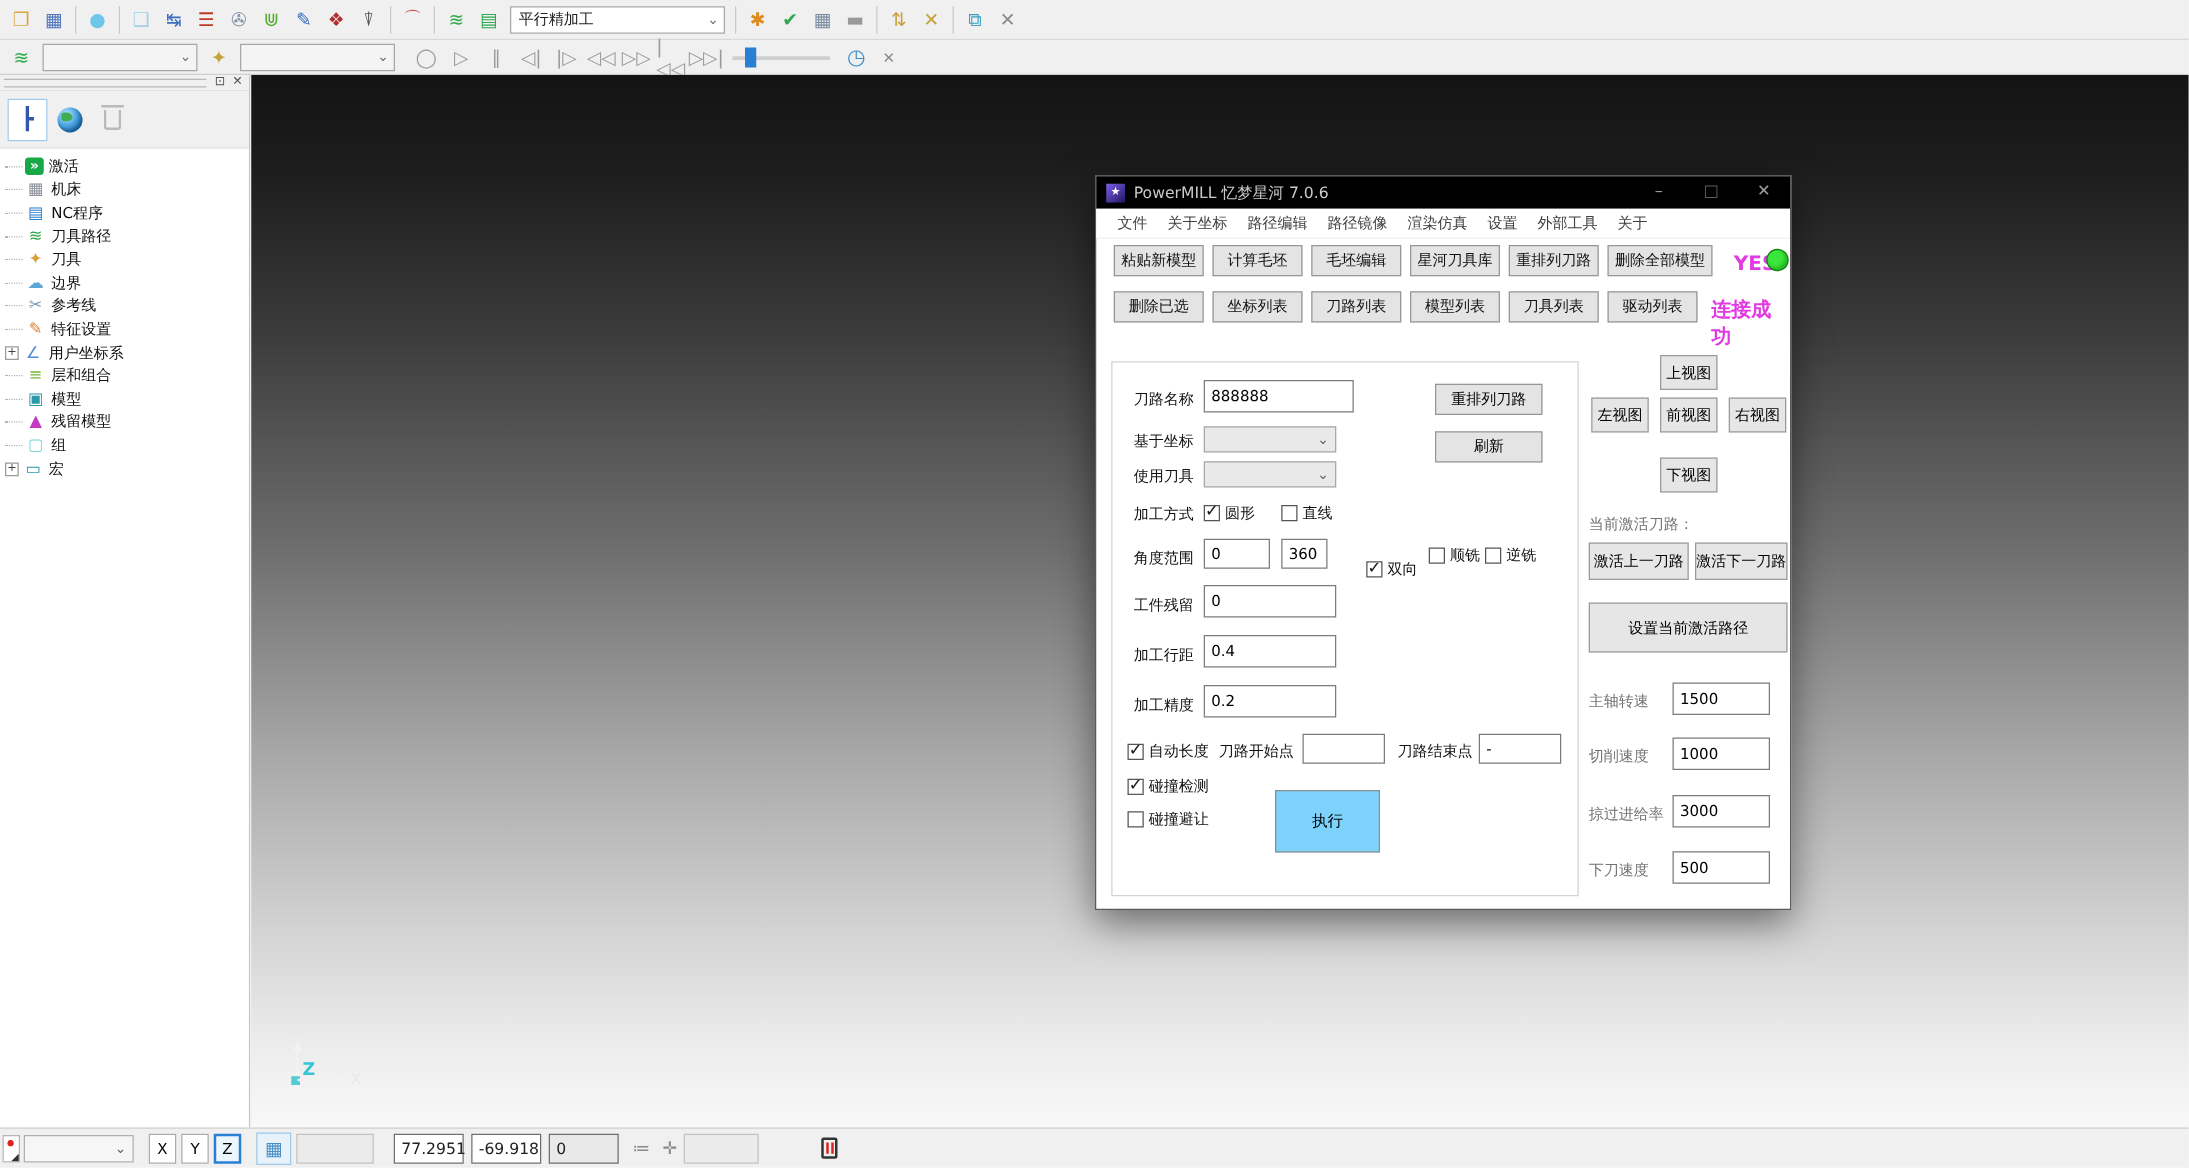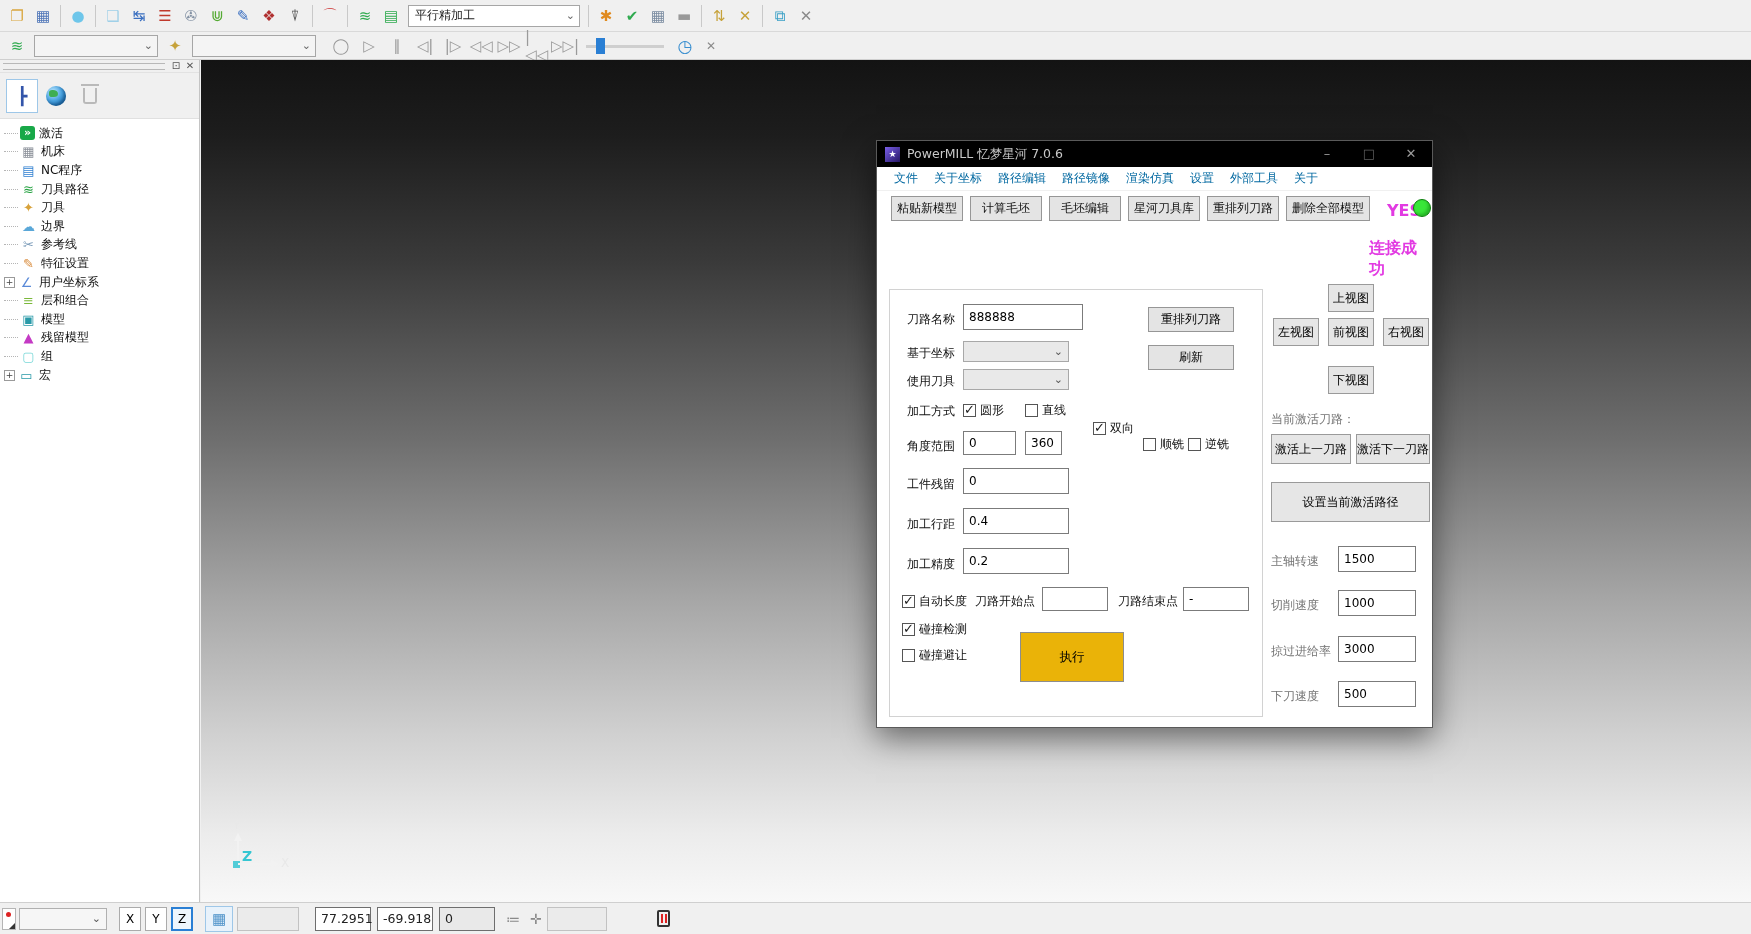--- a/index.html
+++ b/index.html
@@ -75,21 +75,21 @@
   .dlg-title { position:absolute; left:0; right:0; top:0; height:26px; background:#000;
     display:flex; align-items:center; padding-left:8px; }
   .dlg-app-icon { width:15px; height:15px; background:linear-gradient(135deg,#7a5fe8,#241563);
     color:#fff; font-size:9px; line-height:15px; text-align:center; margin-right:7px; }
   .dlg-title-text { color:#c9c9c9; font-size:12.5px; }
   .dlg-ctrls { margin-left:auto; display:flex; }
   .dlg-ctrl { width:42px; height:26px; color:#9b9b9b; font-size:13px; text-align:center; line-height:26px; }
   .dlg-ctrl.max { color:#5e5e5e; }
   .dlg-menu { position:absolute; left:0; right:0; top:26px; height:24px; background:#fff;
     display:flex; align-items:center; padding-left:9px; gap:0; border-bottom:1px solid #f0f0f0; }
-  .menu-item { padding:0 8px; font-size:12px; color:#0369a1; }
+  .menu-item { padding:0 8px; font-size:12px; color:#404040; }
   .btn-row { position:absolute; left:14px; display:flex; gap:7px; align-items:center; }
   .row1 { top:55px; } .row2 { top:92px; }
   .dlg-btn { min-width:72px; height:25px; background:#e4e4e4; border:1px solid #969696;
     font-size:12px; color:#111; font-family:inherit; padding:0 5px; }
   .magenta { color:#e23ae2; font-weight:bold; font-size:16px; margin-left:2px; }
   .status-dot { width:18px; height:18px; border-radius:50%; background:#39e639; border:1px solid #0f7d0f;
     box-shadow:inset -2px -2px 3px rgba(0,90,0,.35); margin-left:4px; }
   .tabs { position:absolute; left:12px; top:128px; display:flex; align-items:flex-end; height:21px; }
   .tab { padding:3px 7px 2px; font-size:12px; color:#222; border:1px solid #cfcfcf; border-bottom:none;
     background:#f3f3f3; margin-right:1px; }
@@ -101,21 +101,21 @@
   .ti { position:absolute; height:26px; border:1px solid #7b7b7b; background:#fff; font-size:12px;
     padding:0 5px; font-family:inherit; }
   .ti-sm { height:24px; }
   .dd { position:absolute; height:21px; background:#e9e9e9; border:1px solid #a8a8a8;
     display:flex; align-items:center; }
   .dd .dd-arrow { margin-left:auto; margin-right:5px; color:#555; font-size:11px; line-height:8px; }
   .cbrow { position:absolute; display:flex; align-items:center; gap:4px; }
   .cb { width:13px; height:13px; border:1px solid #555; background:#fff; position:relative; }
   .cb.checked::after { content:"✓"; position:absolute; left:0px; top:-3px; font-size:13px; color:#1a1a1a; }
   .cblabel { font-size:12px; color:#111; }
-  .exec-btn { position:absolute; left:130px; top:342px; width:104px; height:50px; background:#eab308;
+  .exec-btn { position:absolute; left:130px; top:342px; width:84px; height:50px; background:#7dd3fc;
     border:1px solid #8d8d8d; font-size:12.5px; font-family:inherit; }
   .panel-btn { position:absolute; height:25px; background:#e4e4e4; border:1px solid #969696;
     font-size:12px; font-family:inherit; padding:0 6px; }
 
   .view-btn { position:absolute; width:46px; height:28px; background:#e6e6e6; border:1px solid #9a9a9a;
     font-size:12px; font-family:inherit; }
   .rt-label { position:absolute; font-size:12px; color:#737373; }
   .rt-btn { position:absolute; height:30px; background:#e6e6e6; border:1px solid #9a9a9a;
     font-size:12px; font-family:inherit; }
   .rt-input { position:absolute; width:78px; height:26px; border:1px solid #7b7b7b; background:#fff;
@@ -350,20 +350,28 @@
         <button class="dlg-btn">粘贴新模型</button>
         <button class="dlg-btn">计算毛坯</button>
         <button class="dlg-btn">毛坯编辑</button>
         <button class="dlg-btn">星河刀具库</button>
         <button class="dlg-btn">重排列刀路</button>
         <button class="dlg-btn">删除全部模型</button>
       </div>
     <span class="magenta" style="position:absolute;left:508px;top:60px">YES</span>
     <span class="status-dot" style="position:absolute;left:532px;top:58px"></span>
 
+    <div class="btn-row row2">
+        <button class="dlg-btn">删除已选</button>
+        <button class="dlg-btn">坐标列表</button>
+        <button class="dlg-btn">刀路列表</button>
+        <button class="dlg-btn">模型列表</button>
+        <button class="dlg-btn">刀具列表</button>
+        <button class="dlg-btn">驱动列表</button>
+      </div>
     <span class="magenta" style="position:absolute;left:490px;top:97px">连接成功</span>
 
 
     <div class="tab-panel">
       <span class="fl" style="left:17px;top:21px">刀路名称</span>
       <input class="ti" style="left: 73px; top: 14px; width: 120px;" value="888888">
       <button class="panel-btn" style="left:258px;top:17px;width:86px">重排列刀路</button>
 
       <span class="fl" style="left:17px;top:55px">基于坐标</span>
       <div class="dd" style="left:73px;top:51px;width:106px">
@@ -382,21 +390,21 @@
         <span class="cblabel">圆形</span>
       </span>
       <span class="cbrow" style="left:135px;top:112px">
         <span class="cb"></span>
         <span class="cblabel">直线</span>
       </span>
 
       <span class="fl" style="left:17px;top:148px">角度范围</span>
       <input class="ti ti-sm" style="left: 73px; top: 141px; width: 53px;" value="0">
       <input class="ti ti-sm" style="left: 135px; top: 141px; width: 37px;" value="360">
-      <span class="cbrow" style="left:203px;top:130px">
+      <span class="cbrow" style="left:203px;top:157px">
         <span class="cb checked"></span>
         <span class="cblabel">双向</span>
       </span>
       <span class="cbrow" style="left:253px;top:146px">
         <span class="cb"></span>
         <span class="cblabel">顺铣</span>
       </span>
       <span class="cbrow" style="left:298px;top:146px">
         <span class="cb"></span>
         <span class="cblabel">逆铣</span>

